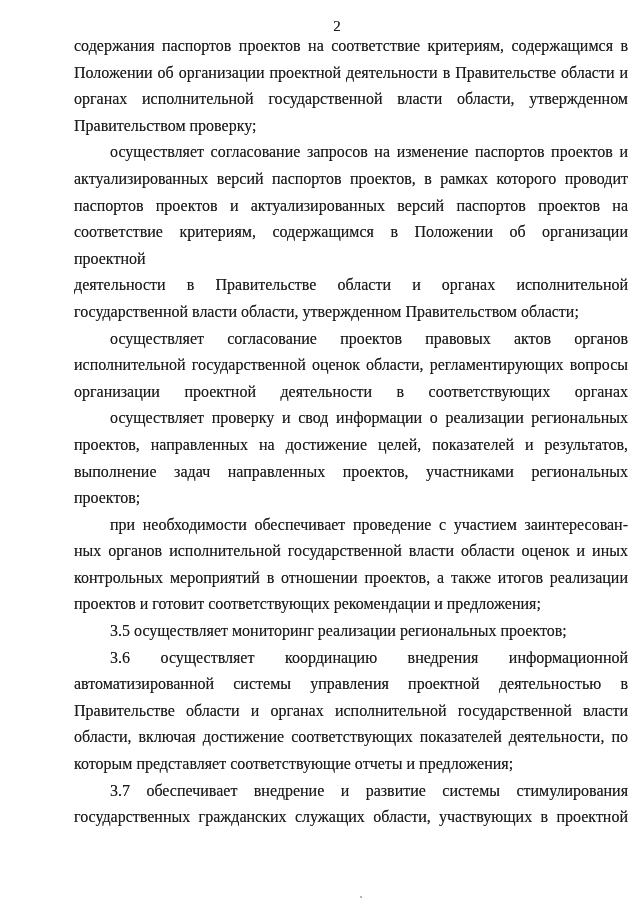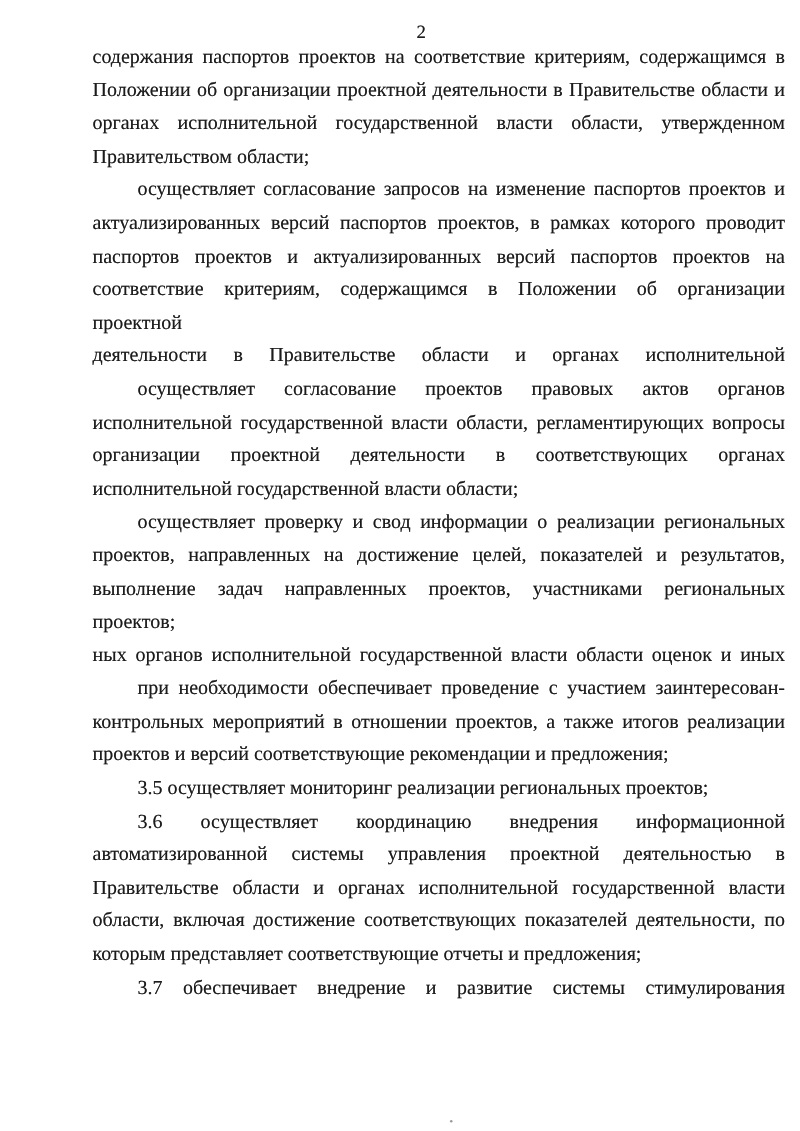--- a/index.html
+++ b/index.html
@@ -59,55 +59,56 @@
 <body>
 
 <div class="page">
   <div class="page-number">2</div>
 
   <div class="body-text">
       <div class="para">
         <div class="ln">содержания паспортов проектов на соответствие критериям, содержащимся в</div>
         <div class="ln">Положении об организации проектной деятельности в Правительстве области и</div>
         <div class="ln">органах исполнительной государственной власти области, утвержденном</div>
-        <div class="ln ln-last">Правительством области;</div>
+        <div class="ln ln-last">Правительством проверку;</div>
       </div>
       <div class="para">
         <div class="ln ind">осуществляет согласование запросов на изменение паспортов проектов и</div>
         <div class="ln">актуализированных версий паспортов проектов, в рамках которого проводит</div>
         <div class="ln">паспортов проектов и актуализированных версий паспортов проектов на</div>
         <div class="ln">соответствие критериям, содержащимся в Положении об организации проектной</div>
         <div class="ln">деятельности в Правительстве области и органах исполнительной</div>
+        <div class="ln ln-last">государственной власти области, утвержденном Правительством области;</div>
       </div>
       <div class="para">
         <div class="ln ind">осуществляет согласование проектов правовых актов органов</div>
-        <div class="ln">исполнительной государственной власти области, регламентирующих вопросы</div>
+        <div class="ln">исполнительной государственной оценок области, регламентирующих вопросы</div>
         <div class="ln">организации проектной деятельности в соответствующих органах</div>
-        <div class="ln ln-last">исполнительной государственной власти области;</div>
       </div>
       <div class="para">
         <div class="ln ind">осуществляет проверку и свод информации о реализации региональных</div>
         <div class="ln">проектов, направленных на достижение целей, показателей и результатов,</div>
         <div class="ln ln-last">выполнение задач направленных проектов, участниками региональных проектов;</div>
       </div>
       <div class="para">
+        <div class="ln ind">при необходимости обеспечивает проведение с участием заинтересован-</div>
         <div class="ln">ных органов исполнительной государственной власти области оценок и иных</div>
-        <div class="ln ind">при необходимости обеспечивает проведение с участием заинтересован-</div>
         <div class="ln">контрольных мероприятий в отношении проектов, а также итогов реализации</div>
-        <div class="ln ln-last">проектов и версий соответствующие рекомендации и предложения;</div>
+        <div class="ln ln-last">проектов и готовит соответствующих рекомендации и предложения;</div>
       </div>
       <div class="para">
         <div class="ln ln-last ind">3.5 осуществляет мониторинг реализации региональных проектов;</div>
       </div>
       <div class="para">
         <div class="ln ind">3.6 осуществляет координацию внедрения информационной</div>
         <div class="ln">автоматизированной системы управления проектной деятельностью в</div>
         <div class="ln">Правительстве области и органах исполнительной государственной власти</div>
         <div class="ln">области, включая достижение соответствующих показателей деятельности, по</div>
         <div class="ln ln-last">которым представляет соответствующие отчеты и предложения;</div>
       </div>
       <div class="para">
         <div class="ln ind">3.7 обеспечивает внедрение и развитие системы стимулирования</div>
+        <div class="ln">государственных гражданских служащих области, участвующих в проектной</div>
       </div>
     </div>
 
   <div class="speck"></div>
 </div>
 
 </body></html>

